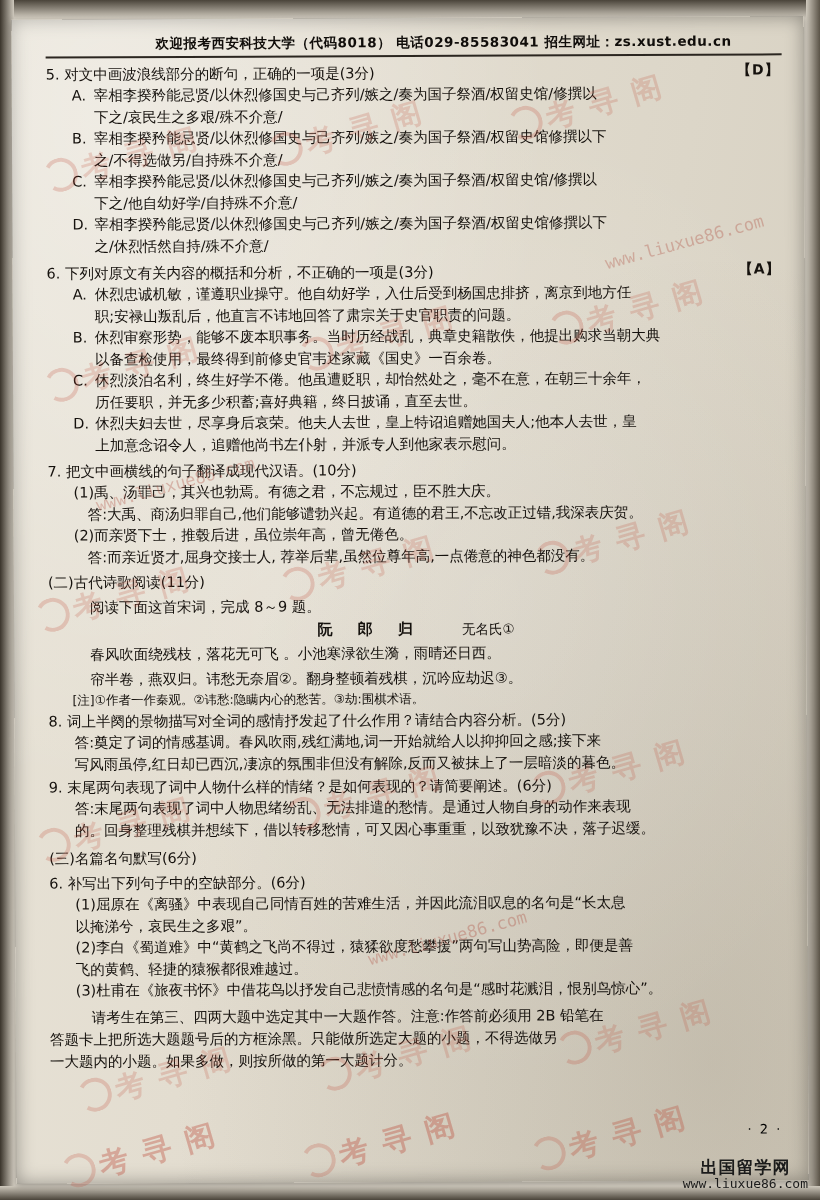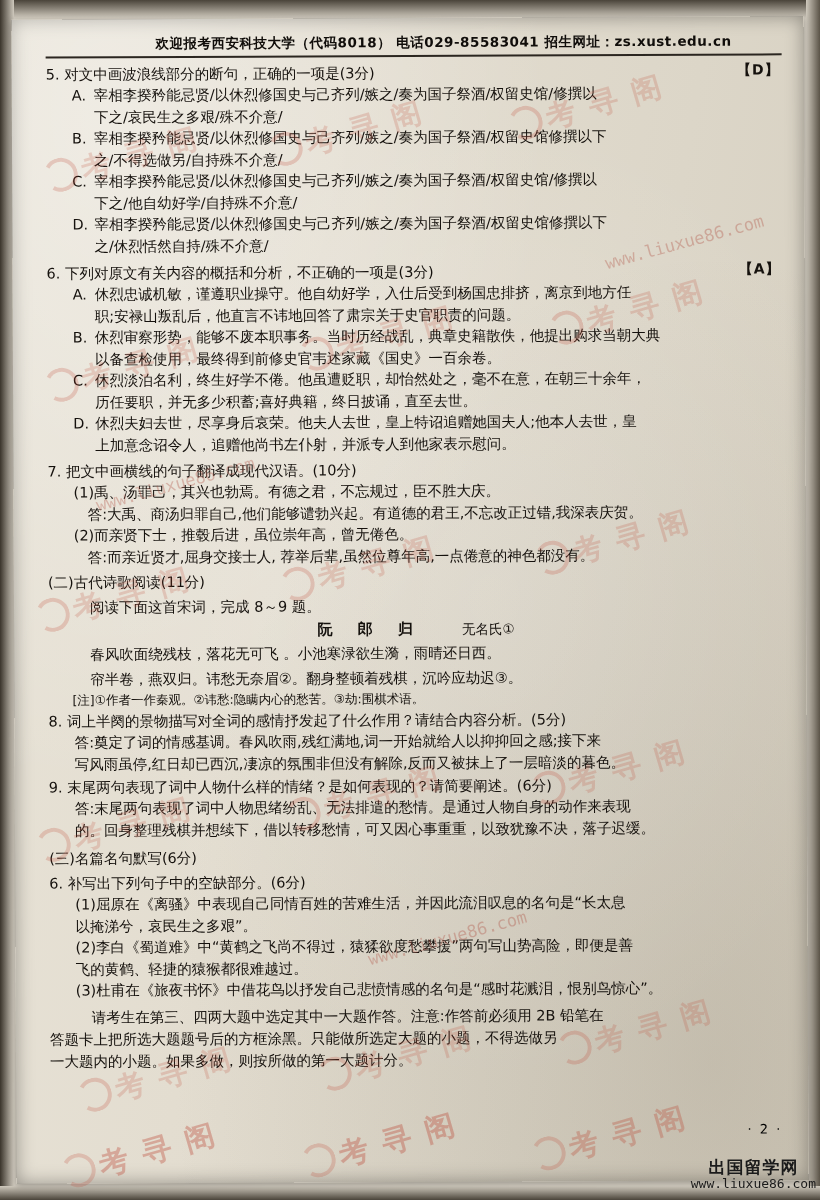--- a/index.html
+++ b/index.html
@@ -114,21 +114,21 @@
     position:absolute;
     color:rgba(170,60,45,.30);
     font-size:17px;
     transform:rotate(-15deg);
     white-space:nowrap;
     font-family:"DejaVu Sans Mono","Liberation Mono",monospace;
   }
   
   .badge{
     position:absolute;
-    right:4px;bottom:8px;
+    right:12px;bottom:8px;
     text-align:center;
     line-height:1.15;
   }
   .badge .t1{font-size:17px;font-weight:bold;color:#1b1b1b;letter-spacing:1px;}
   .badge .t2{font-size:13px;color:#1b1b1b;font-family:"DejaVu Sans Mono","Liberation Mono",monospace;}
   
   .edge-l{position:absolute;left:0;top:0;width:14px;height:1200px;background:linear-gradient(90deg,#3a342b,#cfc9bd);}
   .edge-t{position:absolute;left:0;top:0;width:820px;height:18px;background:linear-gradient(180deg,#4a443a,#cfc9bd);}
   .edge-b{position:absolute;left:0;bottom:0;width:820px;height:14px;background:linear-gradient(0deg,#4a443a,#cfc9bd);}
   .edge-r{position:absolute;right:0;top:0;width:14px;height:1200px;background:linear-gradient(270deg,#5a5347,#cfc9bd);}

